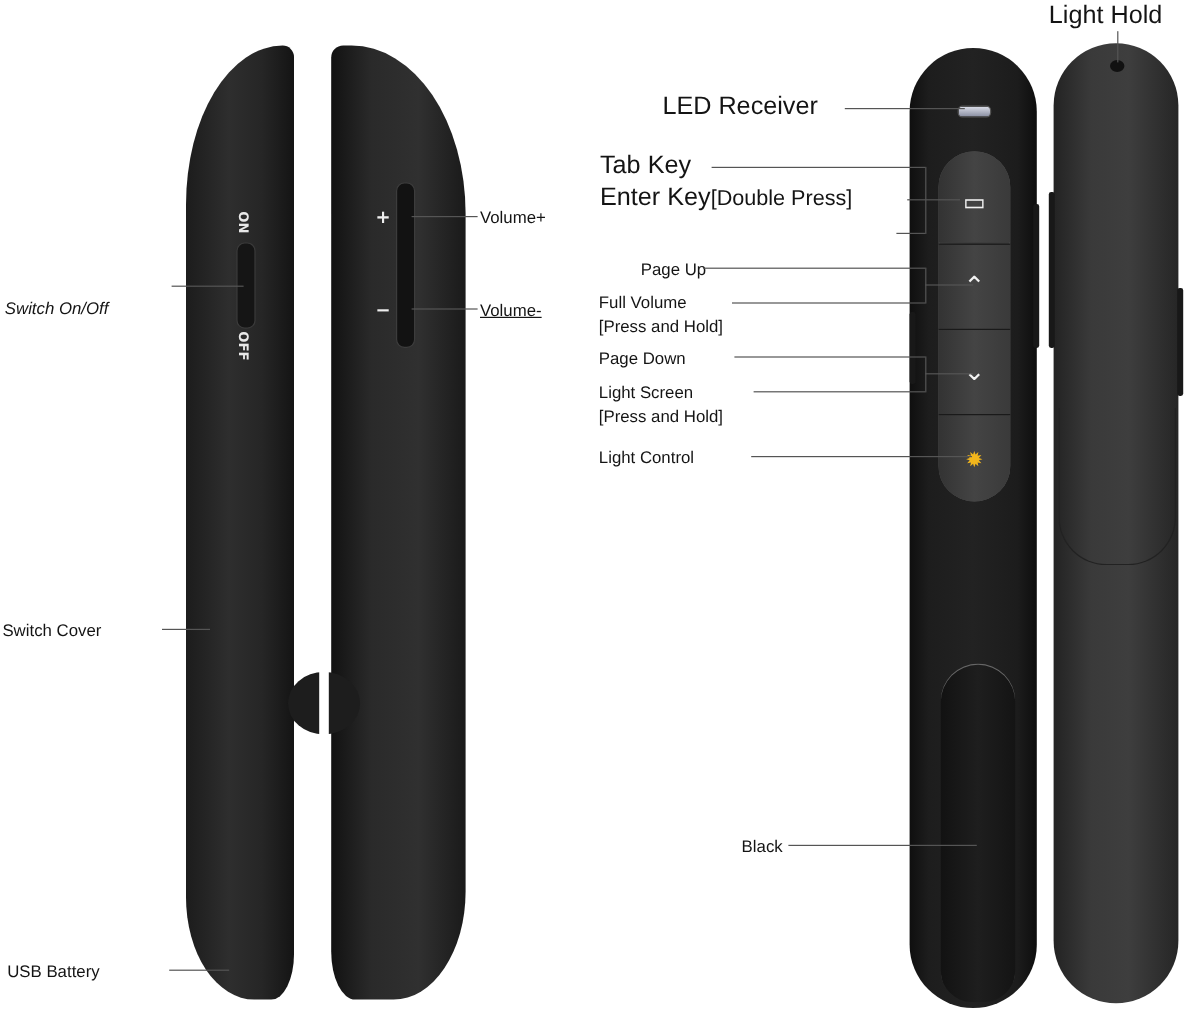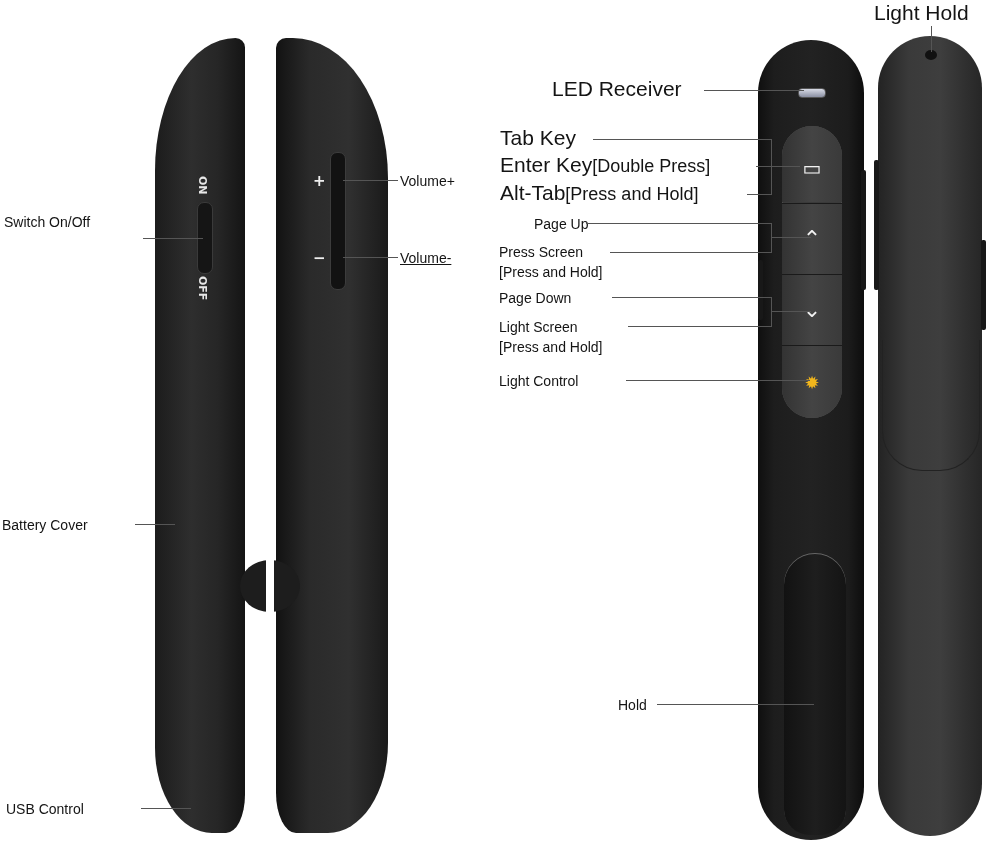--- a/index.html
+++ b/index.html
@@ -87,27 +87,27 @@
   </div>
 
   <div class="clip-front"></div>
 
   <div class="back"></div>
   <div class="back-hole"></div>
   <div class="back-cover"></div>
   <div class="side-btn" style="left:874px;top:160px;height:130px;"></div>
   <div class="side-btn" style="left:981px;top:240px;height:90px;"></div>
 
-  <div class="lbl" style="left:4px;top:212px;">Switch On/Off</div>
+  <div class="lbl" style="left:4px;top:247px;font-style:italic;">Switch On/Off</div>
   <div class="line" style="left:143px;top:238px;width:60px;"></div>
 
-  <div class="lbl" style="left:2px;top:515px;">Battery Cover</div>
+  <div class="lbl" style="left:2px;top:515px;">Switch Cover</div>
   <div class="line" style="left:135px;top:524px;width:40px;"></div>
 
-  <div class="lbl" style="left:6px;top:799px;">USB Control</div>
+  <div class="lbl" style="left:6px;top:799px;">USB Battery</div>
   <div class="line" style="left:141px;top:808px;width:50px;"></div>
 
   <div class="lbl" style="left:400px;top:171px;">Volume+</div>
   <div class="line" style="left:343px;top:180px;width:55px;"></div>
 
   <div class="lbl" style="left:400px;top:248px;text-decoration:underline;">Volume-</div>
   <div class="line" style="left:343px;top:257px;width:55px;"></div>
 
   <div class="lbl big" style="left:552px;top:79px;">LED Receiver</div>
   <div class="line" style="left:704px;top:90px;width:100px;"></div>
@@ -116,42 +116,39 @@
   <div class="vline" style="left:931px;top:26px;height:26px;"></div>
 
   <div class="lbl big" style="left:500px;top:128px;">Tab Key</div>
   <div class="line" style="left:593px;top:139px;width:178px;"></div>
 
   <div class="lbl big" style="left:500px;top:155px;">
     <span>Enter Key</span><span style="font-size:18px;">[Double Press]</span>
   </div>
   <div class="line" style="left:756px;top:166px;width:44px;"></div>
 
-  <div class="lbl big" style="left:500px;top:183px;">
-    <span>Alt-Tab</span><span style="font-size:18px;">[Press and Hold]</span>
-  </div>
   <div class="line" style="left:747px;top:194px;width:24px;"></div>
   <div class="vline" style="left:771px;top:139px;height:56px;"></div>
 
   <div class="lbl" style="left:520px;top:214px;margin-left:14px;">Page Up</div>
   <div class="line" style="left:586px;top:223px;width:185px;"></div>
 
-  <div class="lbl" style="left:499px;top:242px;">Press Screen</div>
+  <div class="lbl" style="left:499px;top:242px;">Full Volume</div>
   <div class="line" style="left:610px;top:252px;width:161px;"></div>
   <div class="vline" style="left:771px;top:223px;height:30px;"></div>
   <div class="line" style="left:771px;top:237px;width:40px;"></div>
   <div class="lbl" style="left:499px;top:262px;">[Press and Hold]</div>
 
   <div class="lbl" style="left:499px;top:288px;">Page Down</div>
   <div class="line" style="left:612px;top:297px;width:159px;"></div>
 
   <div class="lbl" style="left:499px;top:317px;">Light Screen</div>
   <div class="line" style="left:628px;top:326px;width:143px;"></div>
   <div class="vline" style="left:771px;top:297px;height:30px;"></div>
   <div class="line" style="left:771px;top:311px;width:40px;"></div>
   <div class="lbl" style="left:499px;top:337px;">[Press and Hold]</div>
 
   <div class="lbl" style="left:499px;top:371px;">Light Control</div>
   <div class="line" style="left:626px;top:380px;width:184px;"></div>
 
-  <div class="lbl" style="left:618px;top:695px;">Hold</div>
+  <div class="lbl" style="left:618px;top:695px;">Black</div>
   <div class="line" style="left:657px;top:704px;width:157px;"></div>
 </div>
 
 </body></html>

